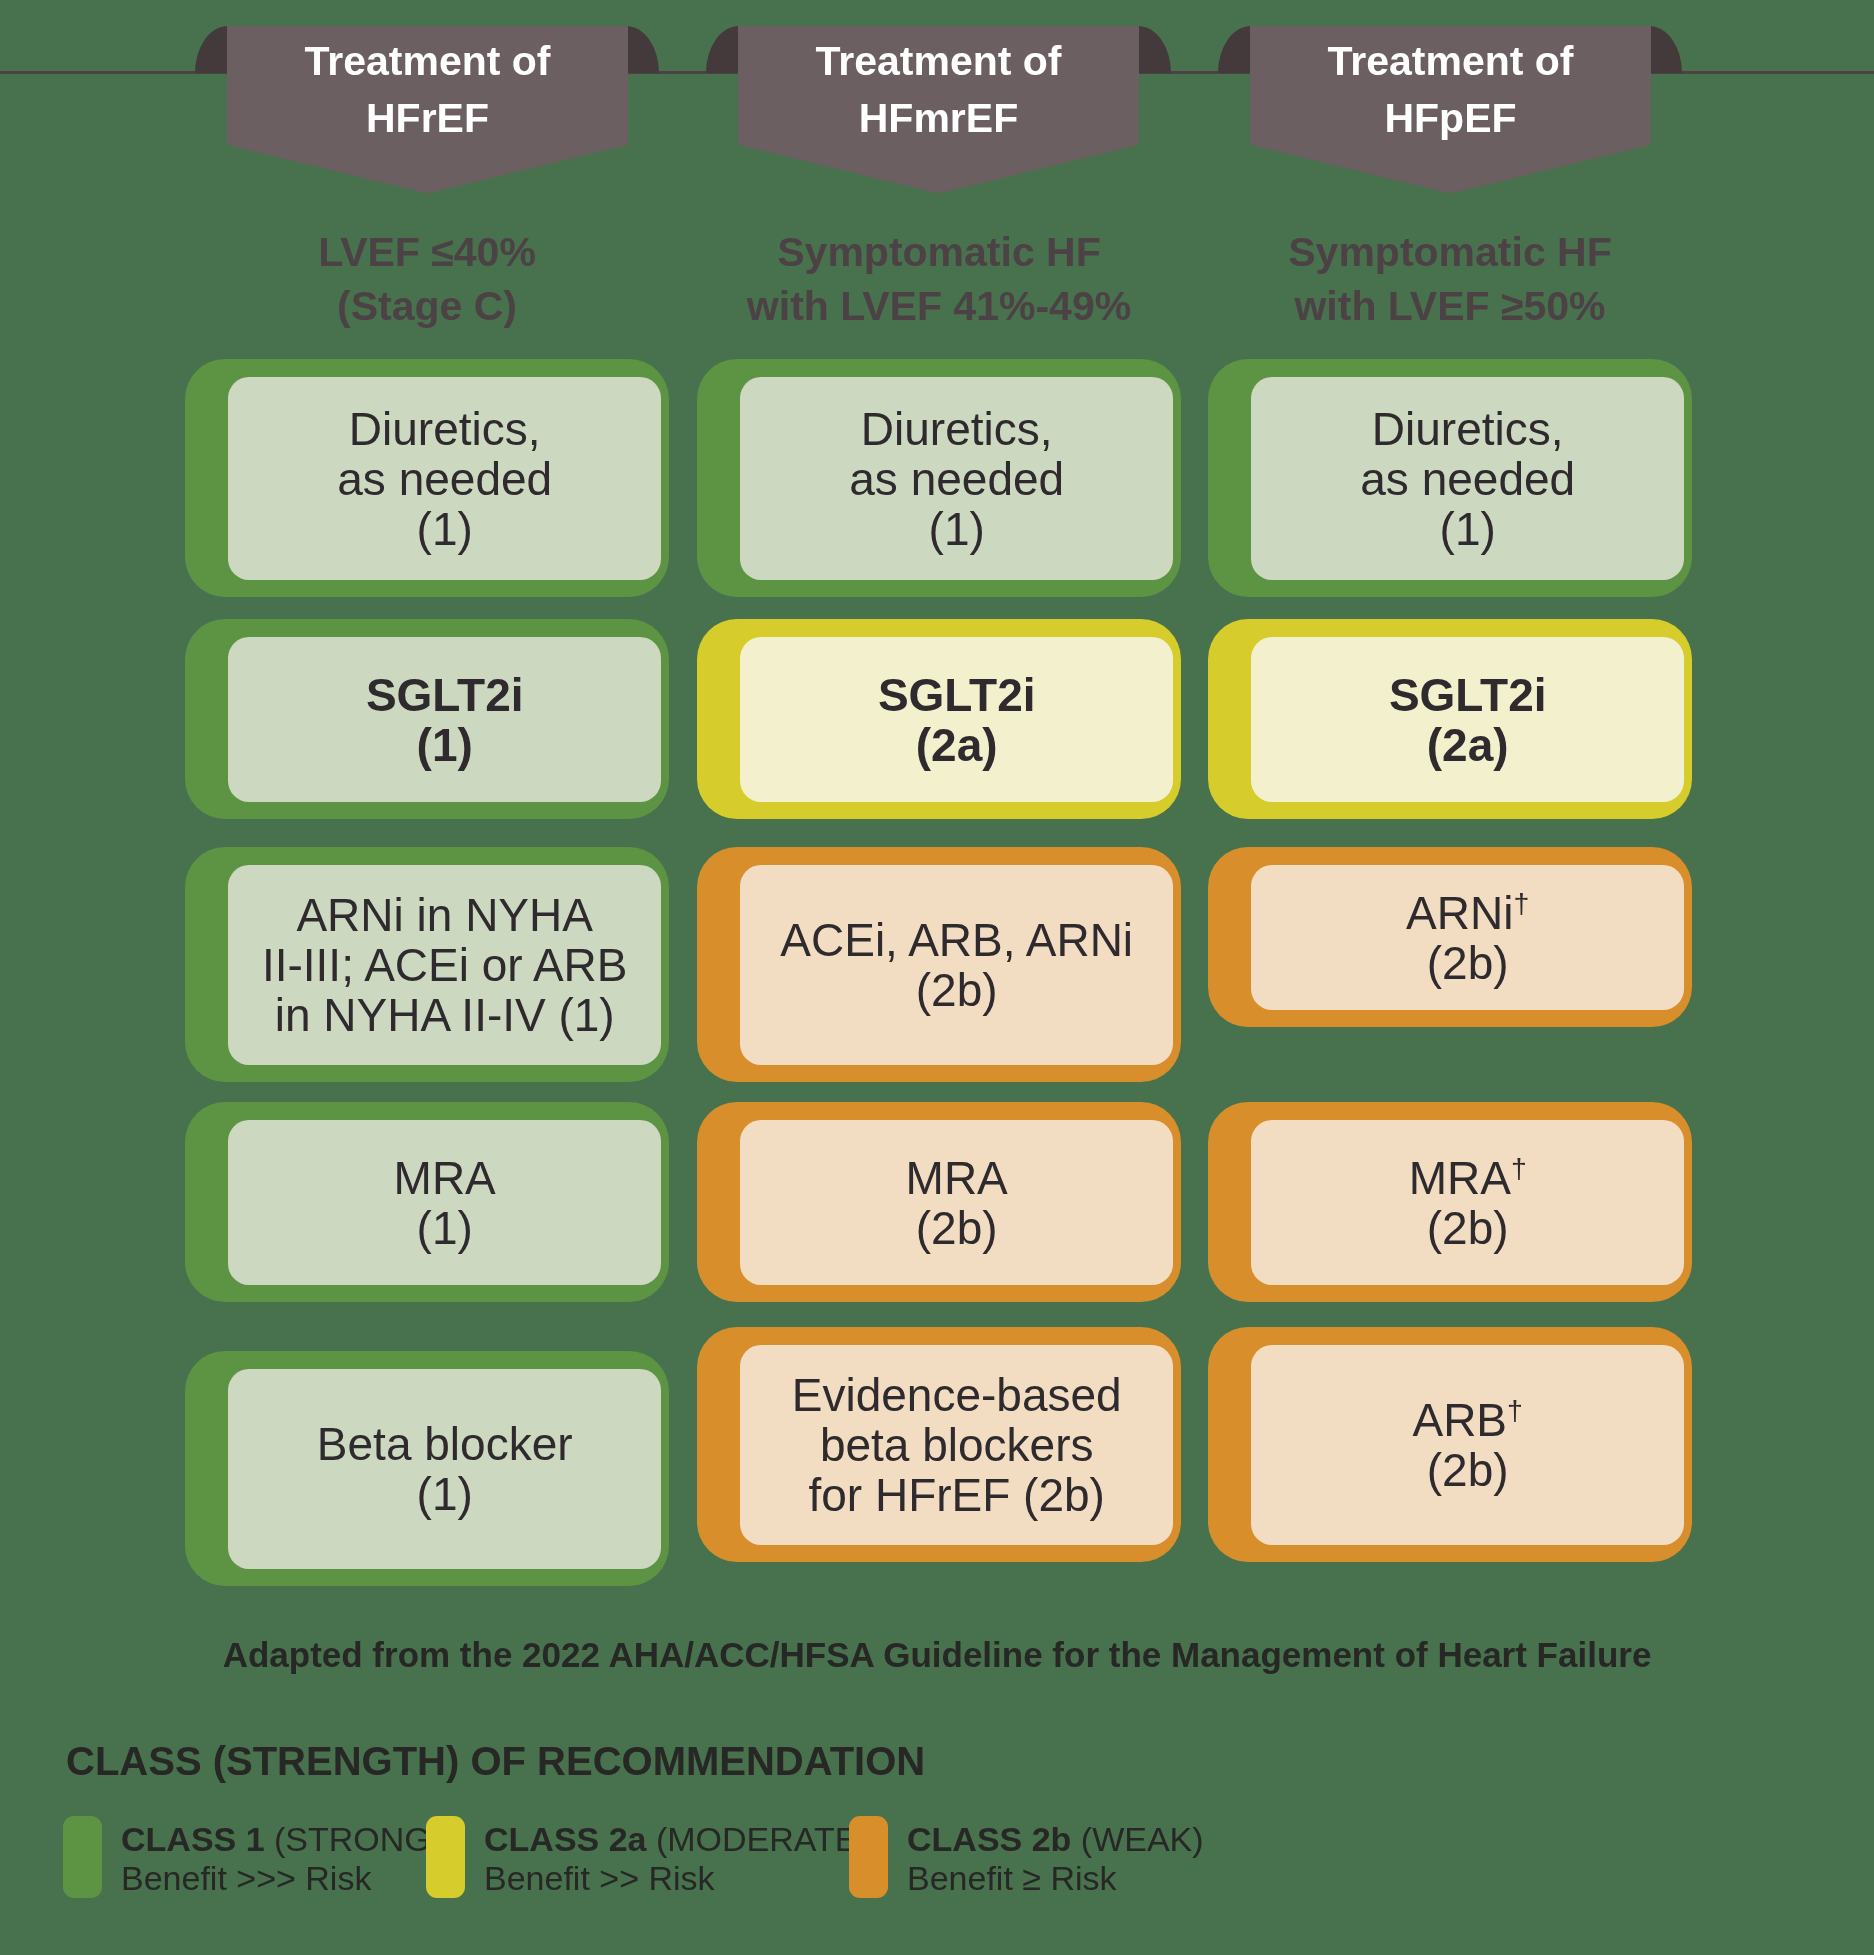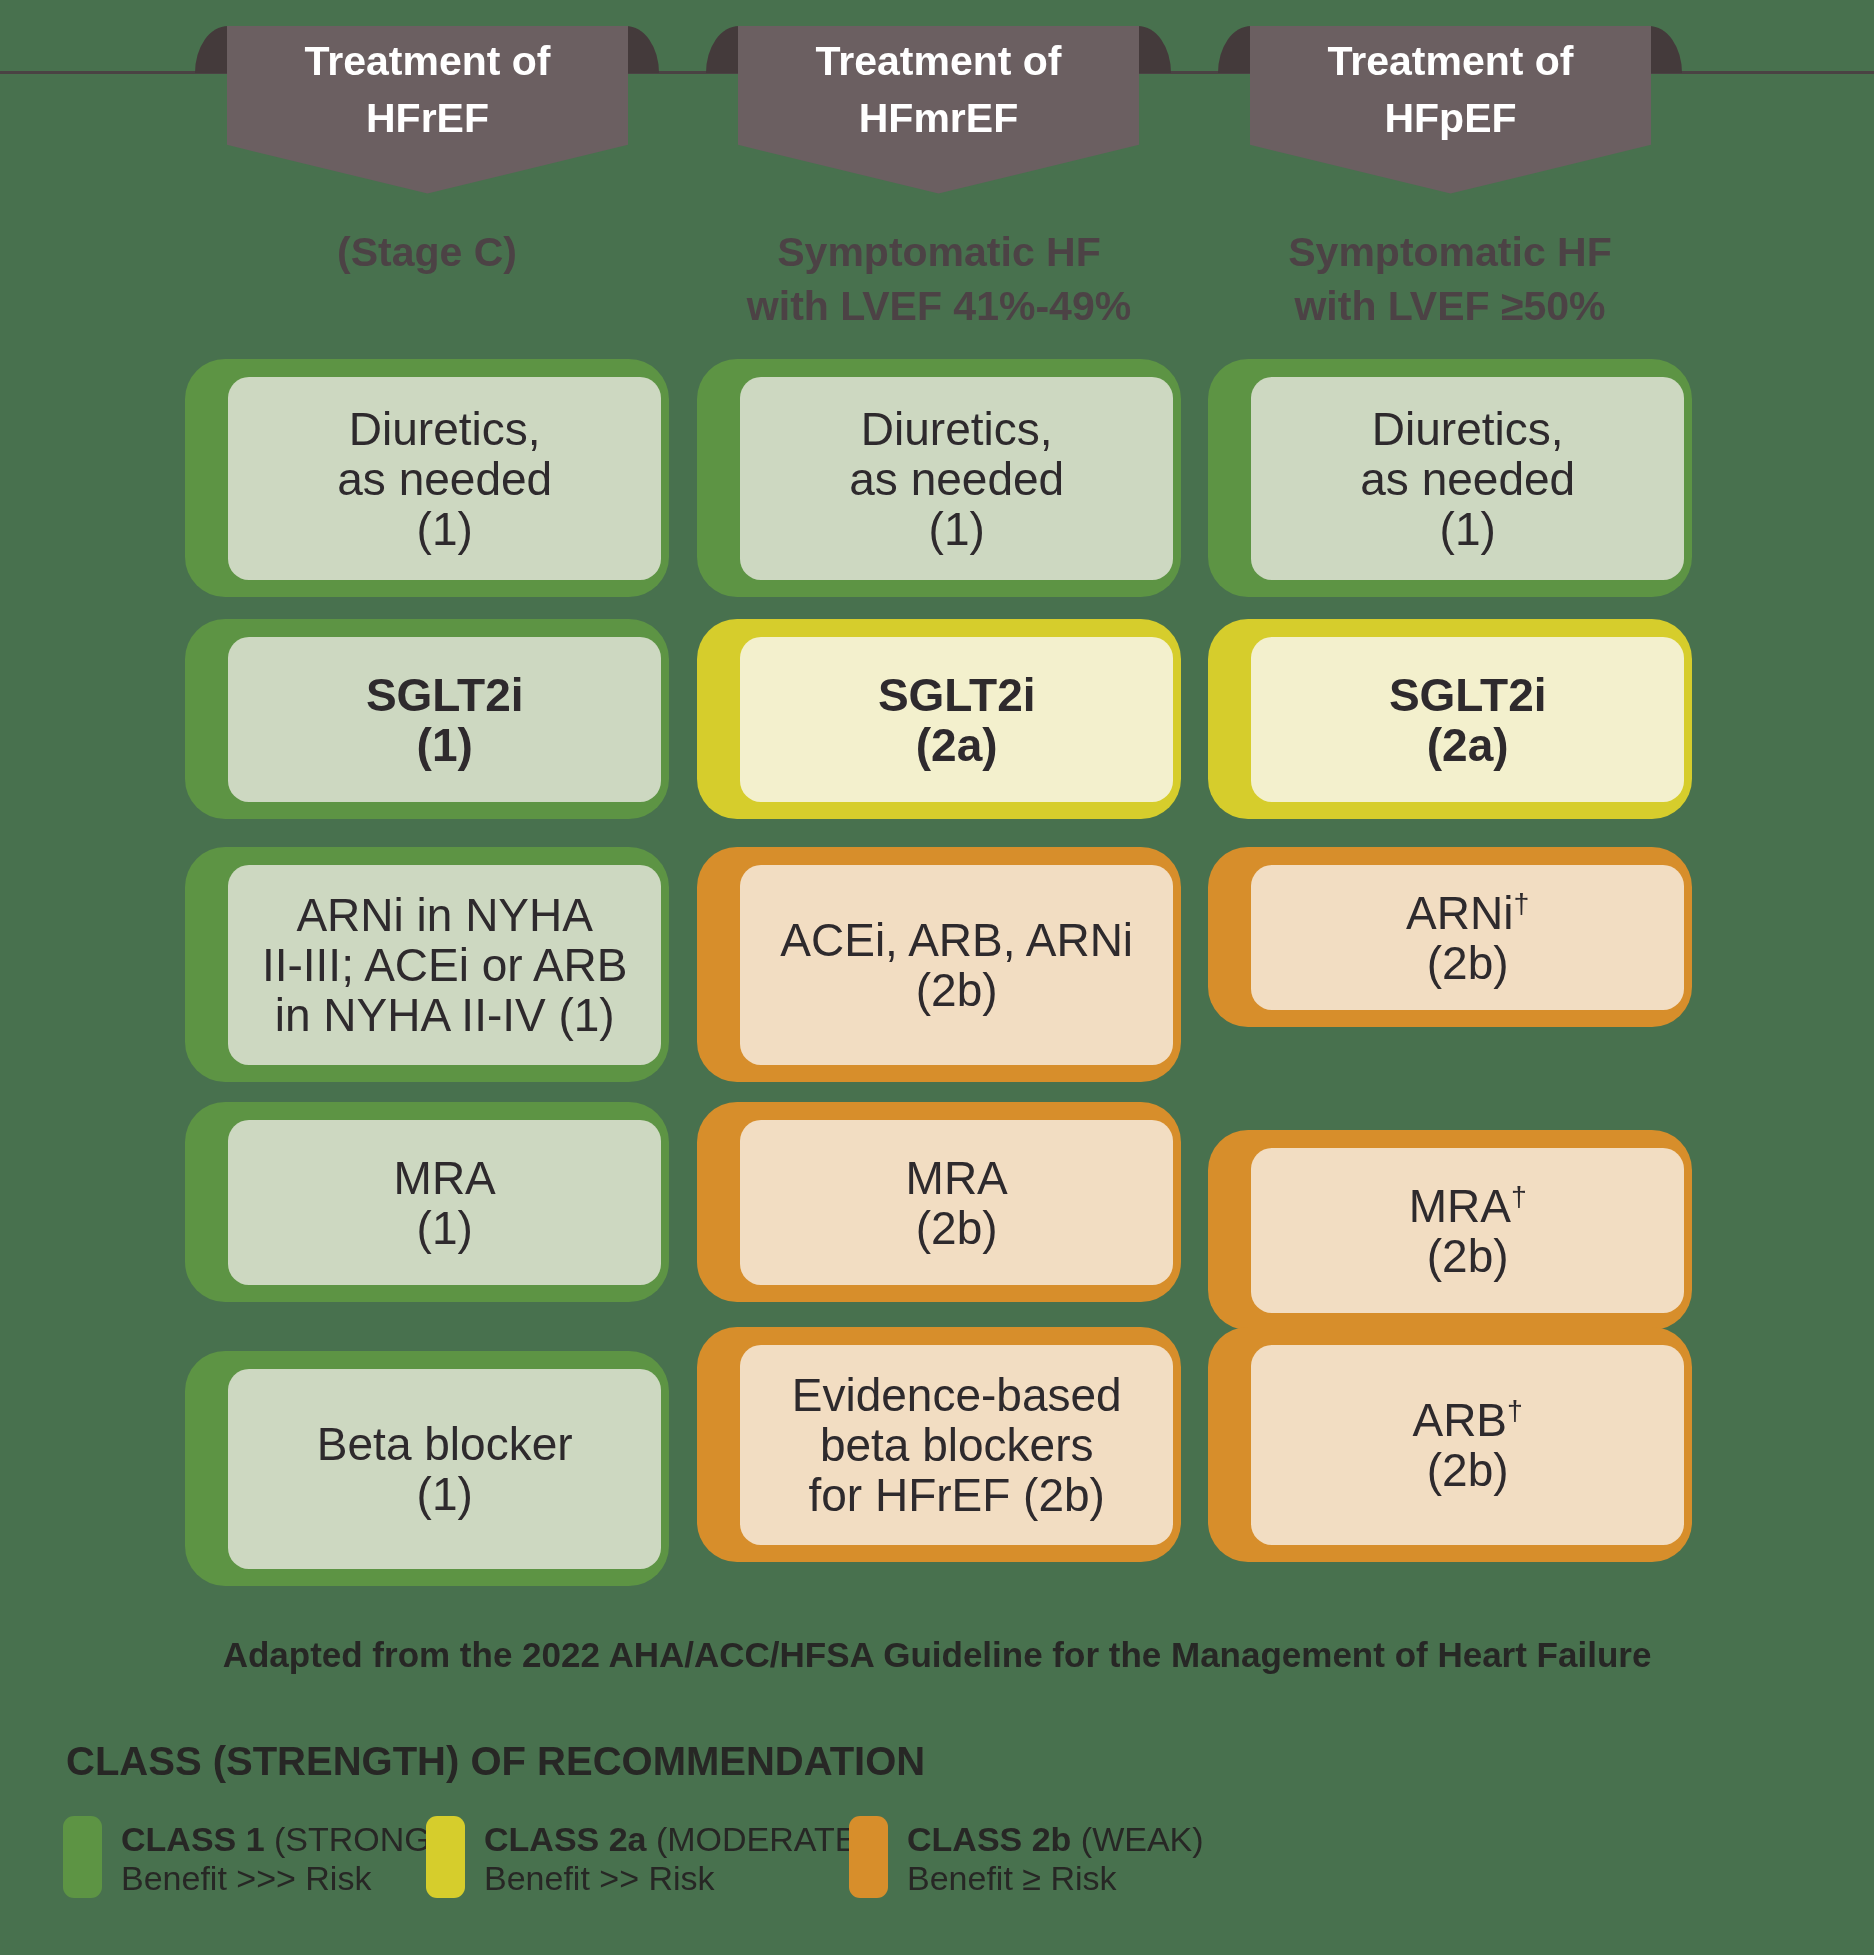--- a/index.html
+++ b/index.html
@@ -61,20 +61,21 @@
 <div id="page" style="--bg: #48714e; --banner: #6b5f61; --fold: #443a3b; --line: #4a4243; --banner-text: #ffffff; --subtitle: #4c4245; --ink: #2e2a2d; --footer: #272725; --c1: #5d9444; --c1f: #cdd8c1; --c2a: #d6cd2c; --c2af: #f3f0cd; --c2b: #d78e2b; --c2bf: #f2ddc2;">
   <div id="connector-line"></div>
   <div id="columns-layer">
       <div class="wing left" style="left: 195px;"></div>
       <div class="wing right" style="left: 626px;"></div>
       <div class="banner" style="left: 227px;">
         <span class="banner-line">Treatment of</span>
         <span class="banner-line">HFrEF</span>
       </div>
       <div class="subtitle" style="left: 185px;">
+        <span class="subtitle-line">LVEF ≤40%</span>
         <span class="subtitle-line">(Stage C)</span>
       </div>
       <div class="box c1" style="left: 185px; top: 359px; height: 238px;">
         <div class="fill">
           <div class="box-text">
             <span class="box-line">Diuretics,</span>
             <span class="box-line">as needed</span>
             <span class="box-line">(1)</span>
           </div>
         </div>
@@ -192,21 +193,21 @@
         </div>
       </div>
       <div class="box c2b" style="left: 1208px; top: 847px; height: 180px;">
         <div class="fill">
           <div class="box-text">
             <span class="box-line">ARNi<sup class="dagger">†</sup></span>
             <span class="box-line">(2b)</span>
           </div>
         </div>
       </div>
-      <div class="box c2b" style="left: 1208px; top: 1102px; height: 200px; margin-top: 28px;">
+      <div class="box c2b" style="left: 1208px; top: 1102px; height: 200px;">
         <div class="fill">
           <div class="box-text">
             <span class="box-line">MRA<sup class="dagger">†</sup></span>
             <span class="box-line">(2b)</span>
           </div>
         </div>
       </div>
       <div class="box c2b" style="left: 1208px; top: 1327px; height: 235px;">
         <div class="fill">
           <div class="box-text">

